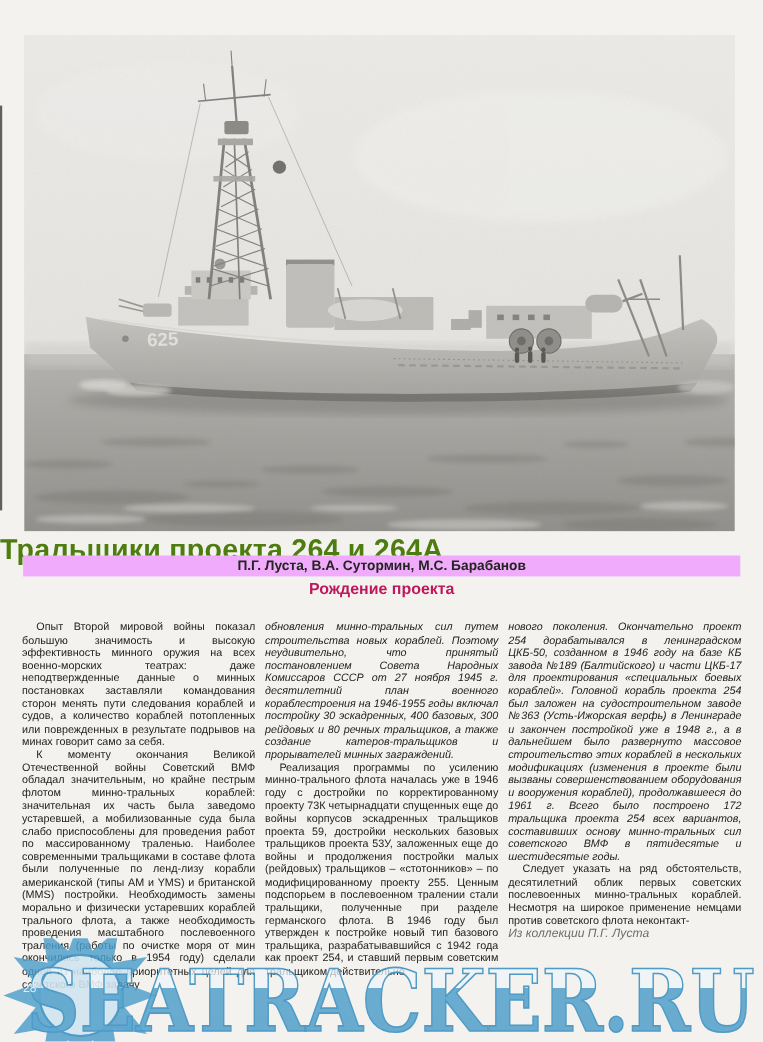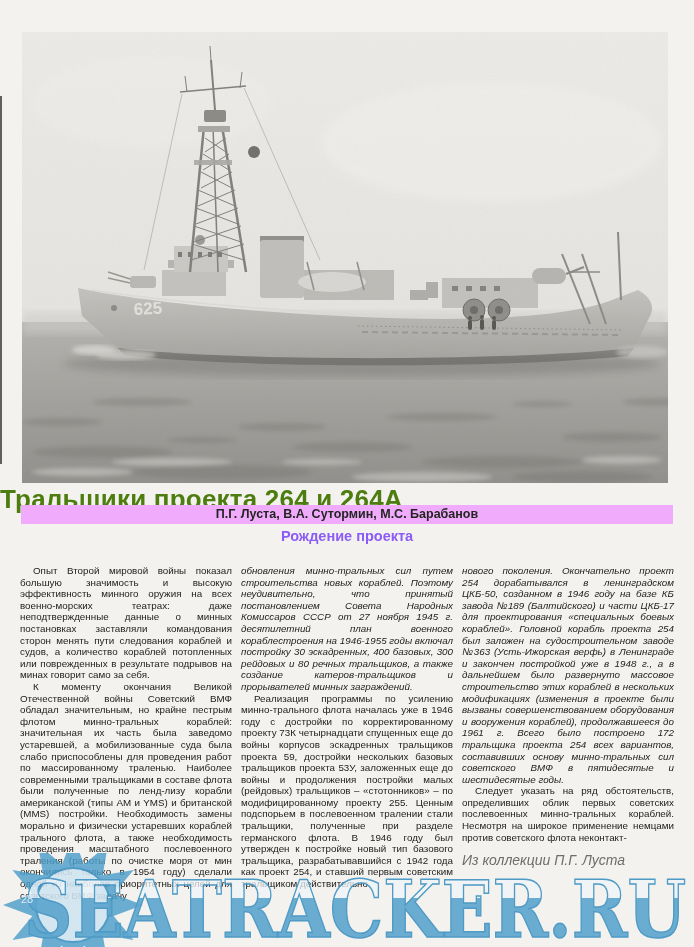--- a/index.html
+++ b/index.html
@@ -27,31 +27,31 @@
     font-size:26px; font-weight:bold;
     letter-spacing:.2px; color:#4d7c0f;
   }
   .authors-band {
     position:absolute; left:21px; top:505px; width:652px; height:19px;
     background:#f0abfc; text-align:center;
     font-size:12.5px; font-weight:bold; line-height:19px; color:#242422;
   }
   .section-heading {
     position:absolute; left:0; top:528px; width:694px;
-    text-align:center; font-size:14.5px; font-weight:bold; color:#8b5cf6;
+    text-align:center; font-size:14.5px; font-weight:bold; color:#be185d;
   }
   .columns {
     position:absolute; left:20px; top:565px; width:655px;
     display:flex; gap:9px;
   }
   .col { width:212px; font-size:9.8px; line-height:11.6px; text-align:justify; color:#222220; }
   .col p { text-indent:13px; }
   .col p.cont { text-indent:0;font-style:italic; }
   .caption { margin-top:11px; font-style:italic; font-weight:bold; font-size:11px; line-height:13.5px; color:#1e1e1c; }
-  .caption-credit { margin-top:12px; font-style:italic; font-size:14px; color:#6e6d6a; font-weight:normal; }
+  .caption-credit { margin-top:1px; font-style:italic; font-size:11px; color:#6e6d6a; font-weight:normal; }
   .footer-pageno {
     position:absolute; left:21px; top:893px; font-size:11px; font-weight:normal;
     color:#dcebf5; z-index:12;
   }
   .footer-issue {
     position:absolute; left:103px; top:893px; width:240px; text-align:center;
     font-size:10px; font-weight:bold; color:#47708d; z-index:5;
   }
   .watermark {
     position:absolute; left:0; top:853px; width:694px; height:94px; z-index:8;
@@ -235,21 +235,21 @@
     <div class="col">
       <p>Опыт Второй мировой войны показал большую значимость и высокую эффективность минного оружия на всех военно-морских театрах: даже неподтвержденные данные о минных постановках заставляли командования сторон менять пути следования кораблей и судов, а количество кораблей потопленных или поврежденных в результате подрывов на минах говорит само за себя.</p>
       <p>К моменту окончания Великой Отечественной войны Советский ВМФ обладал значительным, но крайне пестрым флотом минно-тральных кораблей: значительная их часть была заведомо устаревшей, а мобилизованные суда была слабо приспособлены для проведения работ по массированному траленью. Наиболее современными тральщиками в составе флота были полученные по ленд-лизу корабли американской (типы АМ и YMS) и британской (MMS) постройки. Необходимость замены морально и физически устаревших кораблей трального флота, а также необходимость проведения масштабного послевоенного траления (работы по очистке моря от мин окончились только в 1954 году) сделали одной из наиболее приоритетных целей для советского ВМФ задачу</p>
     </div>
     <div class="col">
       <p class="cont">обновления минно-тральных сил путем строительства новых кораблей. Поэтому неудивительно, что принятый постановлением Совета Народных Комиссаров СССР от 27 ноября 1945 г. десятилетний план военного кораблестроения на 1946-1955 годы включал постройку 30 эскадренных, 400 базовых, 300 рейдовых и 80 речных тральщиков, а также создание катеров-тральщиков и прорывателей минных заграждений.</p>
       <p>Реализация программы по усилению минно-трального флота началась уже в 1946 году с достройки по корректированному проекту 73К четырнадцати спущенных еще до войны корпусов эскадренных тральщиков проекта 59, достройки нескольких базовых тральщиков проекта 53У, заложенных еще до войны и продолжения постройки малых (рейдовых) тральщиков – «стотонников» – по модифицированному проекту 255. Ценным подспорьем в послевоенном тралении стали тральщики, полученные при разделе германского флота. В 1946 году был утвержден к постройке новый тип базового тральщика, разрабатывавшийся с 1942 года как проект 254, и ставший первым советским тральщиком действительно</p>
     </div>
     <div class="col">
       <p class="cont">нового поколения. Окончательно проект 254 дорабатывался в ленинградском ЦКБ-50, созданном в 1946 году на базе КБ завода №189 (Балтийского) и части ЦКБ-17 для проектирования «специальных боевых кораблей». Головной корабль проекта 254 был заложен на судостроительном заводе №363 (Усть-Ижорская верфь) в Ленинграде и закончен постройкой уже в 1948 г., а в дальнейшем было развернуто массовое строительство этих кораблей в нескольких модификациях (изменения в проекте были вызваны совершенствованием оборудования и вооружения кораблей), продолжавшееся до 1961 г. Всего было построено 172 тральщика проекта 254 всех вариантов, составивших основу минно-тральных сил советского ВМФ в пятидесятые и шестидесятые годы.</p>
-      <p>Следует указать на ряд обстоятельств, определивших облик первых советских послевоенных минно-тральных кораблей. Несмотря на широкое применение немцами против советского флота неконтакт-</p>
+      <p>Следует указать на ряд обстоятельств, десятилетний облик первых советских послевоенных минно-тральных кораблей. Несмотря на широкое применение немцами против советского флота неконтакт-</p>
       <div class="caption-credit">Из коллекции П.Г. Луста</div>
     </div>
   </div>
 
   <div class="footer-pageno">28</div>
 
   <svg class="watermark" viewBox="0 0 694 94" opacity="0.9">
     <defs>
       <linearGradient id="wmgrad" gradientUnits="userSpaceOnUse" x1="0" y1="0" x2="0" y2="94">
         <stop offset="0" stop-color="#eef5fa" stop-opacity="0.8"></stop>

